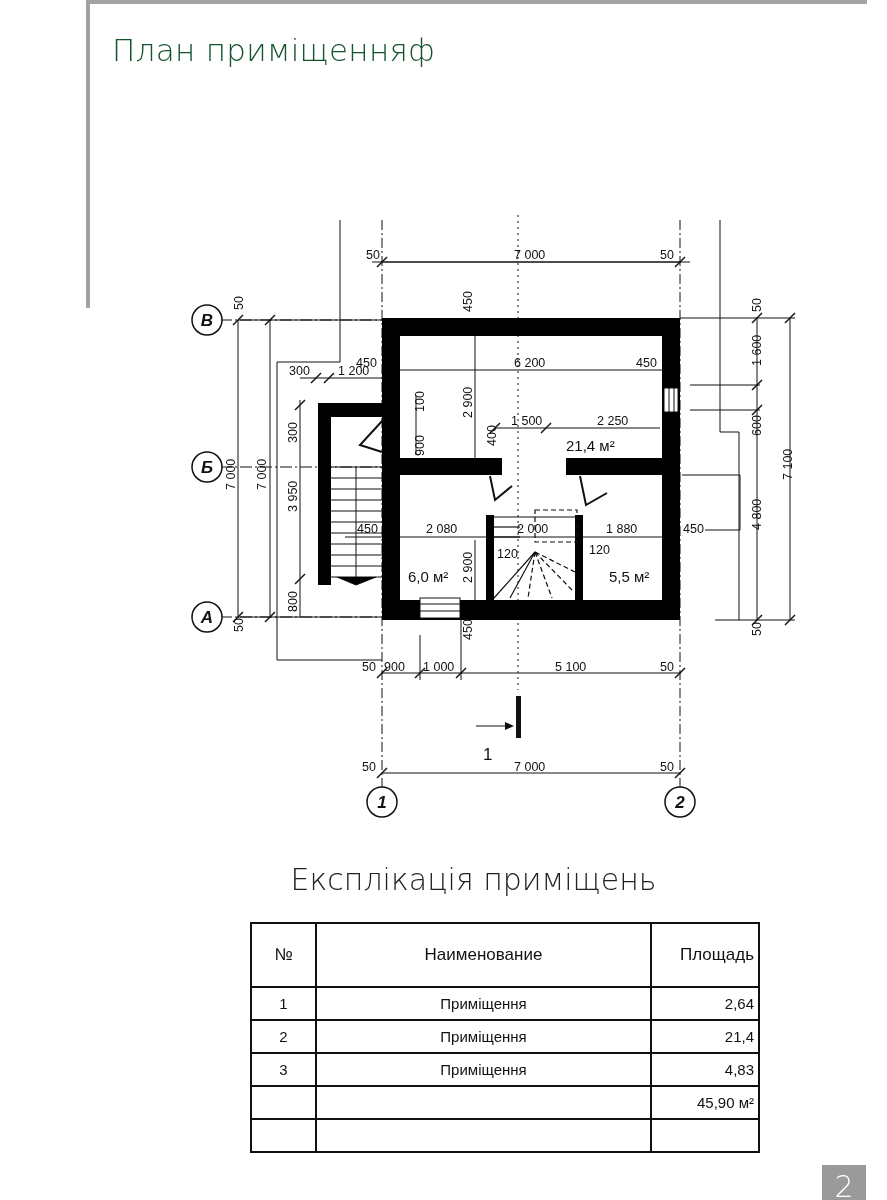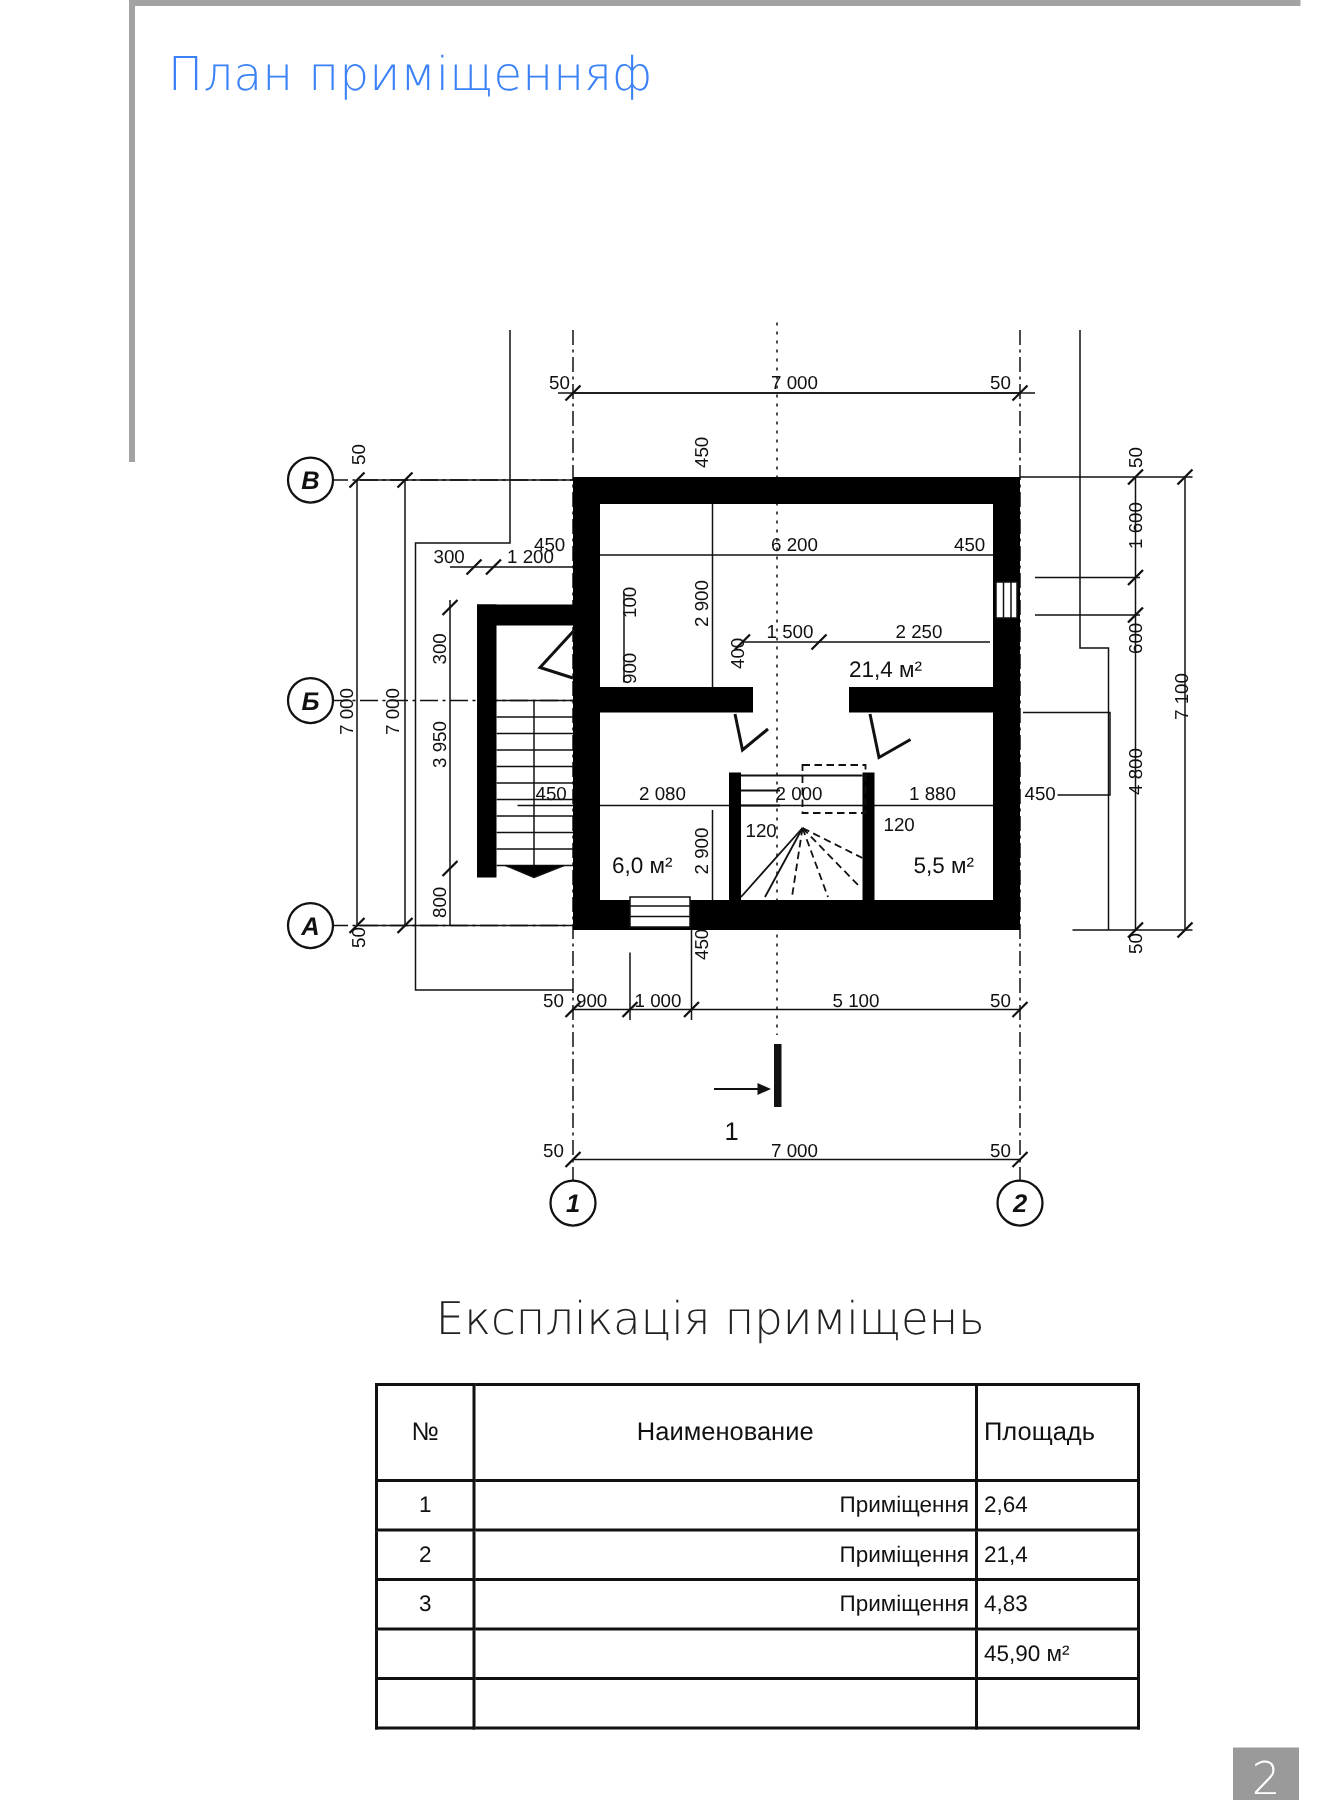--- a/index.html
+++ b/index.html
@@ -1,37 +1,37 @@
 <!DOCTYPE html>
 <html><head>
 <meta charset="utf-8">
 <style>
   html, body { margin: 0; padding: 0; background: #ffffff; }
   body { width: 887px; height: 1200px; position: relative; overflow: hidden;
          font-family: "DejaVu Sans", sans-serif; color: #111; }
   .frame-top { position: absolute; left: 86px; top: 0; width: 781px; height: 4px; background: #a3a3a3; }
   .frame-left { position: absolute; left: 86px; top: 0; width: 4px; height: 308px; background: #a3a3a3; }
   .title { position: absolute; left: 112px; top: 28px; font-family: "DejaVu Sans", sans-serif;
-           font-weight: 200; font-size: 31px; line-height: 45px; color: #3b82f6; letter-spacing: 0.3px; }
+           font-weight: 200; font-size: 31px; line-height: 45px; color: #14532d; letter-spacing: 0.3px; }
   .title div { white-space: nowrap; }
   svg.plan { position: absolute; left: 0; top: 0; }
   .dim { font-family: "Liberation Sans", sans-serif; font-size: 12.5px; fill: #111; }
   .sq { font-family: "Liberation Sans", sans-serif; font-size: 15px; fill: #111; }
   .axis { font-family: "Liberation Sans", sans-serif; font-size: 17px; font-weight: bold; font-style: italic; fill: #111; }
   .exp-title { position: absolute; left: 0; width: 100%; top: 862px; text-align: center;
                font-family: "DejaVu Sans", sans-serif; font-weight: 200; font-size: 30px; color: #222;
                padding-left: 60px; box-sizing: border-box; }
   table.expl { position: absolute; left: 250px; top: 922px; width: 510px; border-collapse: collapse;
                font-family: "Liberation Sans", sans-serif; font-size: 15px; color: #111; }
   table.expl td, table.expl th { border: 2px solid #111; padding: 0 4px; font-weight: normal; }
   table.expl th { height: 62px; font-size: 17px; }
   table.expl td { height: 31px; }
   .c-no { width: 55px; text-align: center; }
-  .c-name { text-align: right; }
-  .c-area { width: 98px; text-align: left; border-radius: 24px; }
+  .c-name { text-align: center; }
+  .c-area { width: 98px; text-align: right; border-radius: 24px; }
   .page-badge { position: absolute; left: 822px; top: 1165px; width: 44px; height: 35px; background: #9a9a9a;
                 color: #fff; font-family: "DejaVu Sans", sans-serif; font-size: 30px; line-height: 44px;
                 text-align: center; font-weight: 200; }
 </style>
 </head>
 <body>
 
 <div class="frame-top"></div>
 <div class="frame-left"></div>
 

